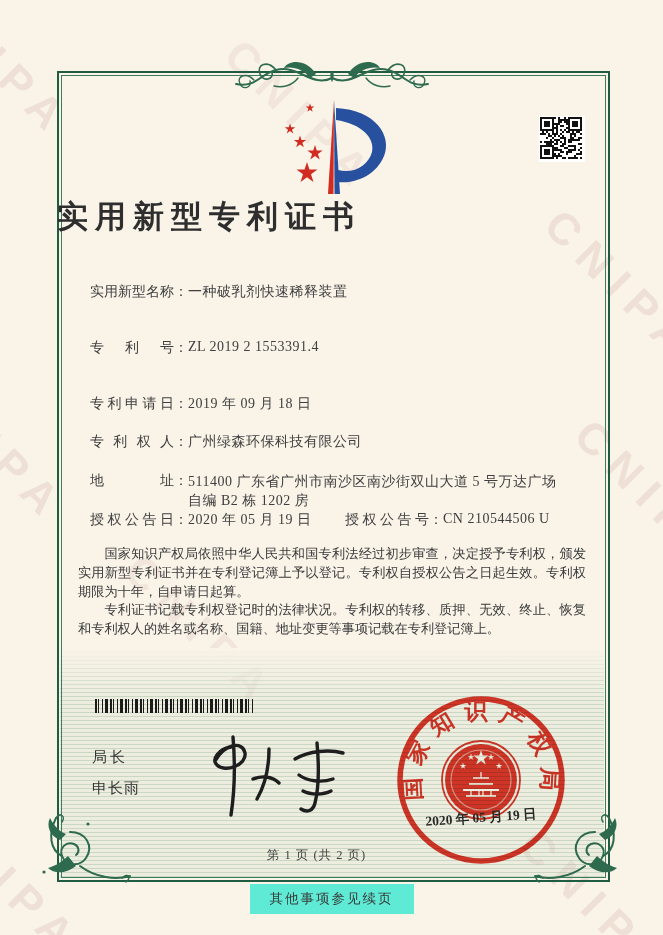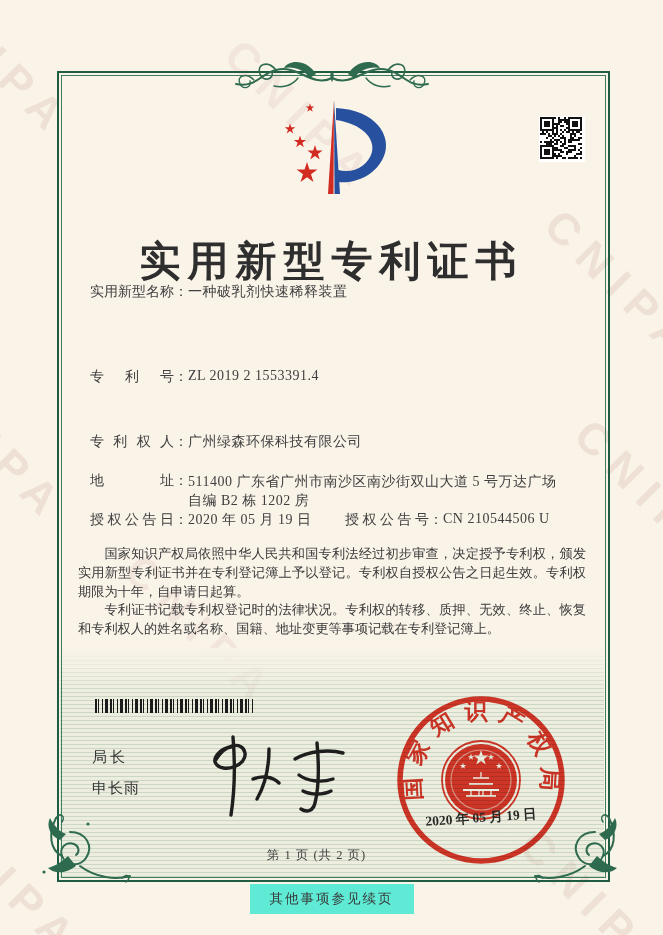--- a/index.html
+++ b/index.html
@@ -27,22 +27,22 @@
   }
   
   .frame-outer{
     position:absolute;left:57px;top:71px;width:549px;height:807px;
     border:2.5px solid #1f5c42;
   }
   .frame-inner{position:absolute;inset:2px;border:1px solid #3c7b5d;}
   .abs{position:absolute;}
   .cert-no{left:90px;top:112px;font-size:13.5px;letter-spacing:2.5px;color:#4a4a4a;}
   .title{
-    left:57px;top:196px;width:549px;text-align:center;
-    font-size:41px;font-weight:bold;letter-spacing:7px;color:#2e2e2e;margin-top:38px;
+    left:57px;top:196px;width:549px;text-align:left;
+    font-size:31px;font-weight:bold;letter-spacing:7px;color:#2e2e2e;
   }
   .rows{left:90px;top:0;width:478px;height:935px;pointer-events:none;}
   .row{position:absolute;left:0;font-size:14px;color:#3f3f3f;white-space:nowrap;}
   .flabel{
     display:inline-block;width:84px;text-align:justify;text-align-last:justify;
     vertical-align:top;color:#3f3f3f;
   }
   .colon{display:inline-block;vertical-align:top;}
   .fvalue{display:inline-block;vertical-align:top;letter-spacing:0.5px;}
   .addr-val{white-space:normal;width:370px;line-height:19px;}
@@ -386,22 +386,25 @@
     <use href="#star" transform="translate(14,33) scale(5.5)" fill="#d12b22"></use>
     <use href="#star" transform="translate(34,12) scale(4.5)" fill="#d12b22"></use>
   </svg>
 
   <div class="abs title">实用新型专利证书</div>
 
   <div class="abs rows">
     <div class="row" style="top:283px">
       <span class="flabel">实用新型名称</span><span class="colon">：</span><span class="fvalue">一种破乳剂快速稀释装置</span>
     </div>
-    <div class="row" style="top:368px">
+    <div class="row" style="top:339px">
       <span class="flabel">专利号</span><span class="colon">：</span><span class="fvalue">ZL 2019 2 1553391.4</span>
+    </div>
+    <div class="row" style="top:395px">
+      <span class="flabel">专利申请日</span><span class="colon">：</span><span class="fvalue">2019 年 09 月 18 日</span>
     </div>
     <div class="row" style="top:433px">
       <span class="flabel">专利权人</span><span class="colon">：</span><span class="fvalue">广州绿森环保科技有限公司</span>
     </div>
     <div class="row" style="top:472px">
       <span class="flabel">地址</span><span class="colon">：</span><span class="fvalue addr-val"><span>511400 广东省广州市南沙区南沙街双山大道 5 号万达广场</span><br><span>自编 B2 栋 1202 房</span></span>
     </div>
     <div class="row" style="top:511px">
       <span class="flabel">授权公告日</span><span class="colon">：</span><span class="fvalue">2020 年 05 月 19 日</span>
       <span class="grant2">

